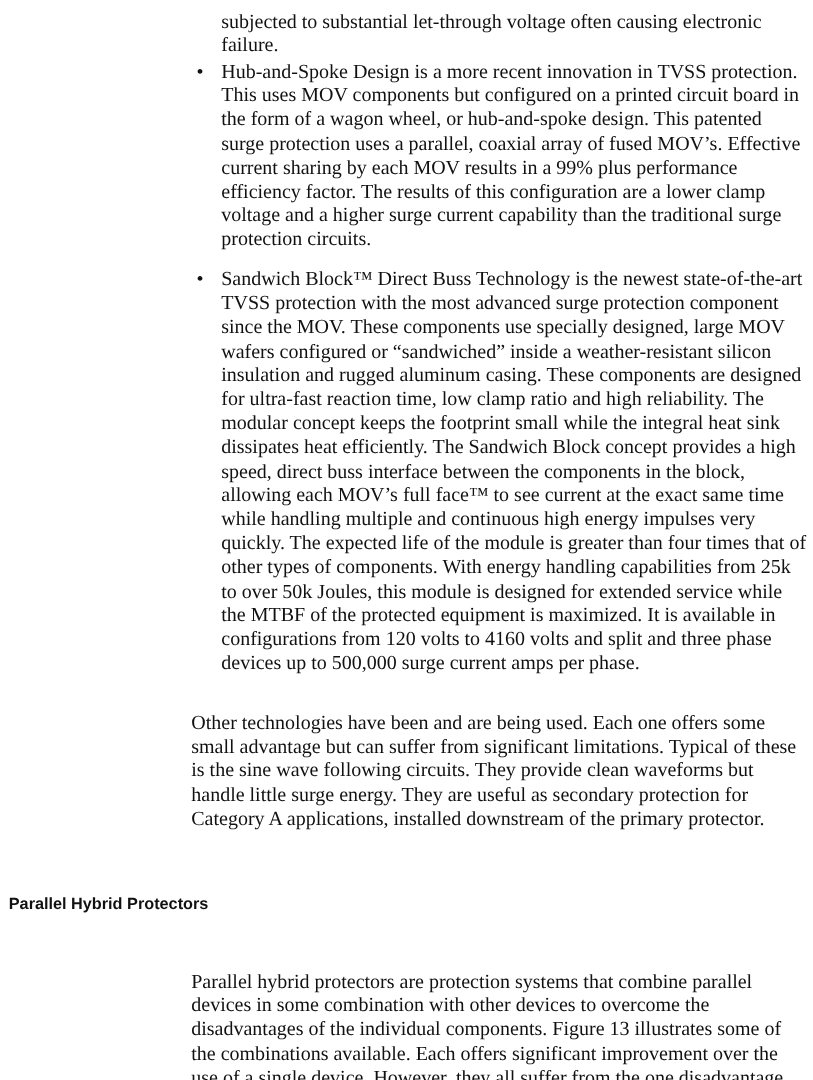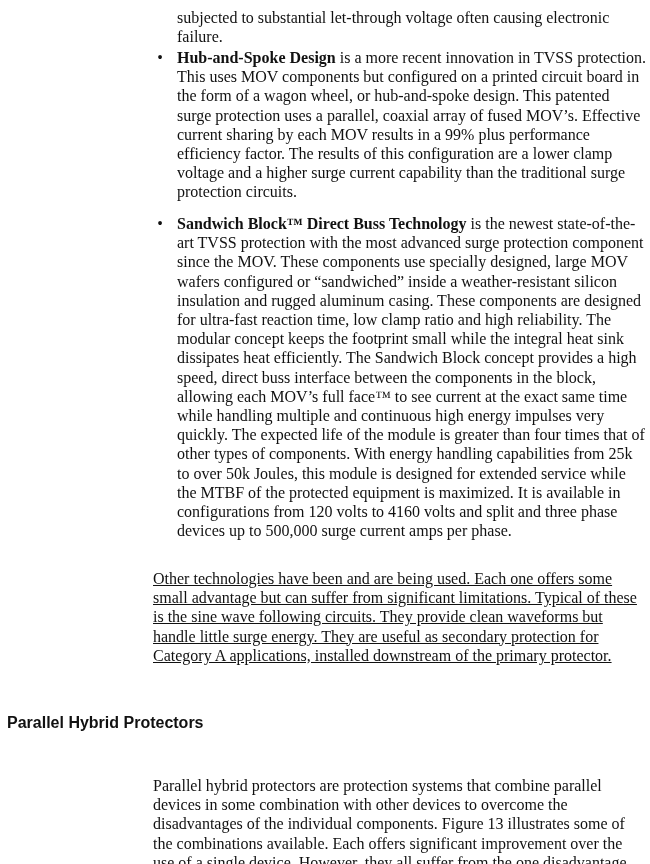--- a/index.html
+++ b/index.html
@@ -40,37 +40,37 @@
     .bullet-dot {
       position: absolute;
       left: -24px;
       top: 0;
       width: 14px;
       text-align: center;
     }
     .item-1 { top: 48px; }
     .item-2 { top: 214px; }
     .item-title {
-      font-weight: bold;
+      font-weight: normal;
     }
     .para {
       position: absolute;
       left: 153px;
       width: 494px;
       margin: 0;
     }
-    .para-1 { top: 569px; text-decoration: underline; }
+    .para-1 { top: 569px; }
     .section-heading {
       position: absolute;
       left: 7px;
       top: 713px;
       margin: 0;
       font-family: "Liberation Sans", sans-serif;
       font-weight: bold;
-      font-size: 16px;
+      font-size: 13px;
       line-height: 20px;
       color: #111111;
     }
     .para-2 {
       top: 776px;
       left: 153px;
       width: 494px;
     }
   </style>
 </head>

